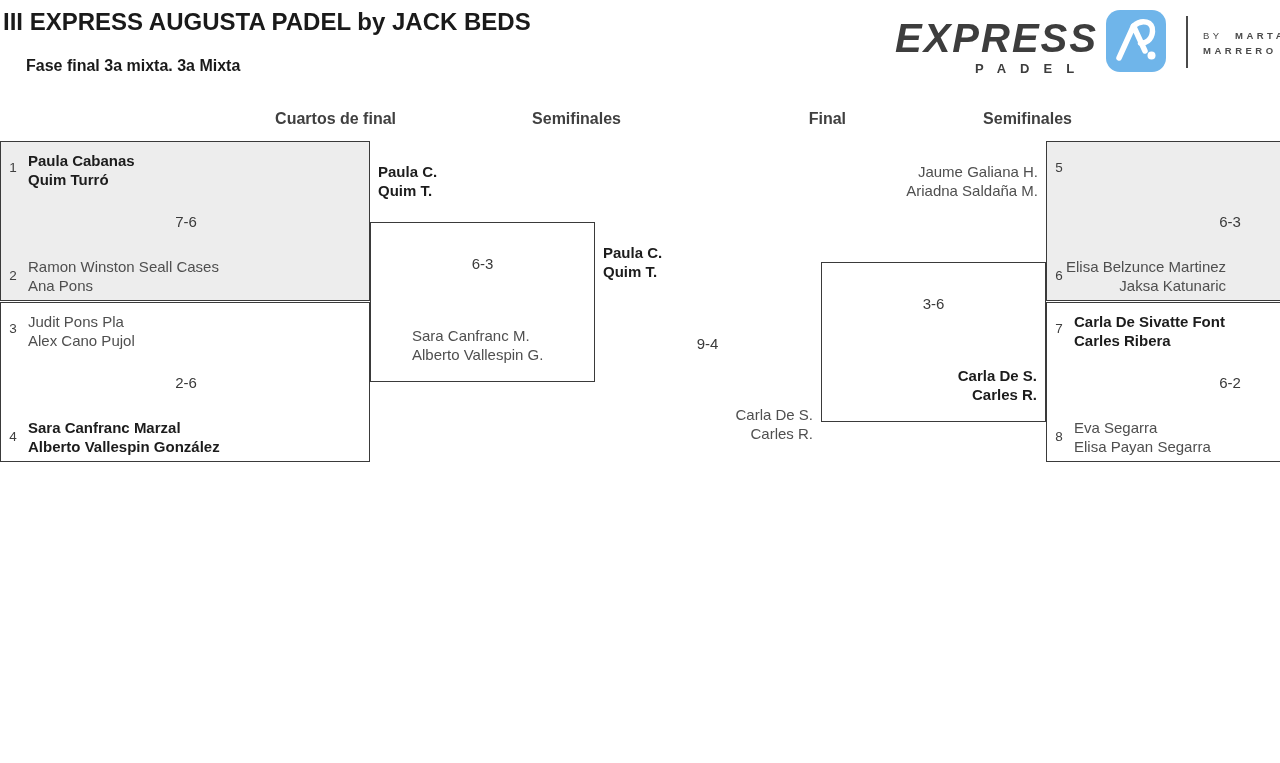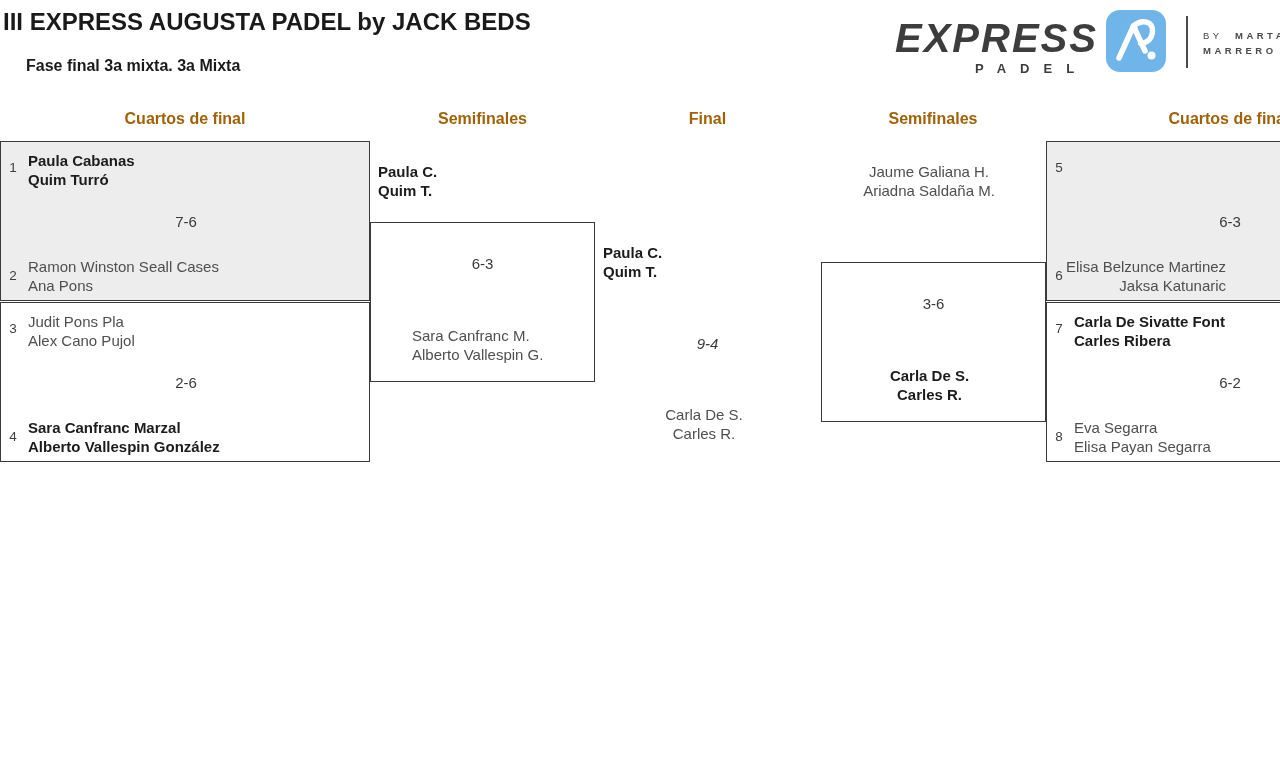--- a/index.html
+++ b/index.html
@@ -47,22 +47,23 @@
   .logo-byline {
     left: 1203px; top: 28px;
     font-size: 9.5px; color: #4a4a4a; letter-spacing: 3.5px;
     line-height: 15px; white-space: nowrap;
   }
   .logo-byline .bold { font-weight: bold; }
 
   
   .round-header {
     top: 110px;
-    font-size: 16px; font-weight: bold; color: #a16207;
-    text-align: center;
+    font-size: 16px; font-weight: bold; color: #404040;
+    text-align: right;
+    padding-left: 26px;
   }
 
   
   .box {
     border: 1px solid #3a3a3a;
     box-sizing: border-box;
   }
   .box.gray { background: #ededed; }
   .box.white { background: #ffffff; }
 
@@ -70,21 +71,21 @@
     position: absolute;
     width: 20px; text-align: center;
     font-size: 13.5px; color: #3f3f3f; line-height: 17px;
   }
   .team {
     position: absolute;
     font-size: 15px; line-height: 19px; color: #4f4f4f;
     white-space: nowrap;
   }
   .team.winner { color: #1c1c1c; font-weight: bold; }
-  .team.right { text-align: center; }
+  .team.right { text-align: right; }
   .score {
     position: absolute;
     font-size: 15px; color: #3a3a3a; text-align: center;
     line-height: 18px;
   }
 </style>
 </head>
 <body>
 
 <div class="abs page-title">III EXPRESS AUGUSTA PADEL by JACK BEDS</div>
@@ -153,21 +154,21 @@
   <div class="team" style="left:2px; top:103px;margin-left:39px;">
     <div>Sara Canfranc M.</div>
     <div>Alberto Vallespin G.</div>
   </div>
 </div>
 
 <div class="abs team winner" style="left:603px; top:243px;">
   <div>Paula C.</div>
   <div>Quim T.</div>
 </div>
-<div class="abs score" style="left:595px; width:225px; top:335px;font-style:italic;">9-4</div>
+<div class="abs score" style="left:595px; width:225px; top:335px;">9-4</div>
 <div class="abs team right" style="left:595px; width:218px; top:405px;">
   <div>Carla De S.</div>
   <div>Carles R.</div>
 </div>
 
 <div class="abs team right" style="left:820px; width:218px; top:162px;">
   <div>Jaume Galiana H.</div>
   <div>Ariadna Saldaña M.</div>
 </div>
 <div class="abs box white" style="left:821px; top:222px; width:225px; height:160px;margin-top:40px;">

